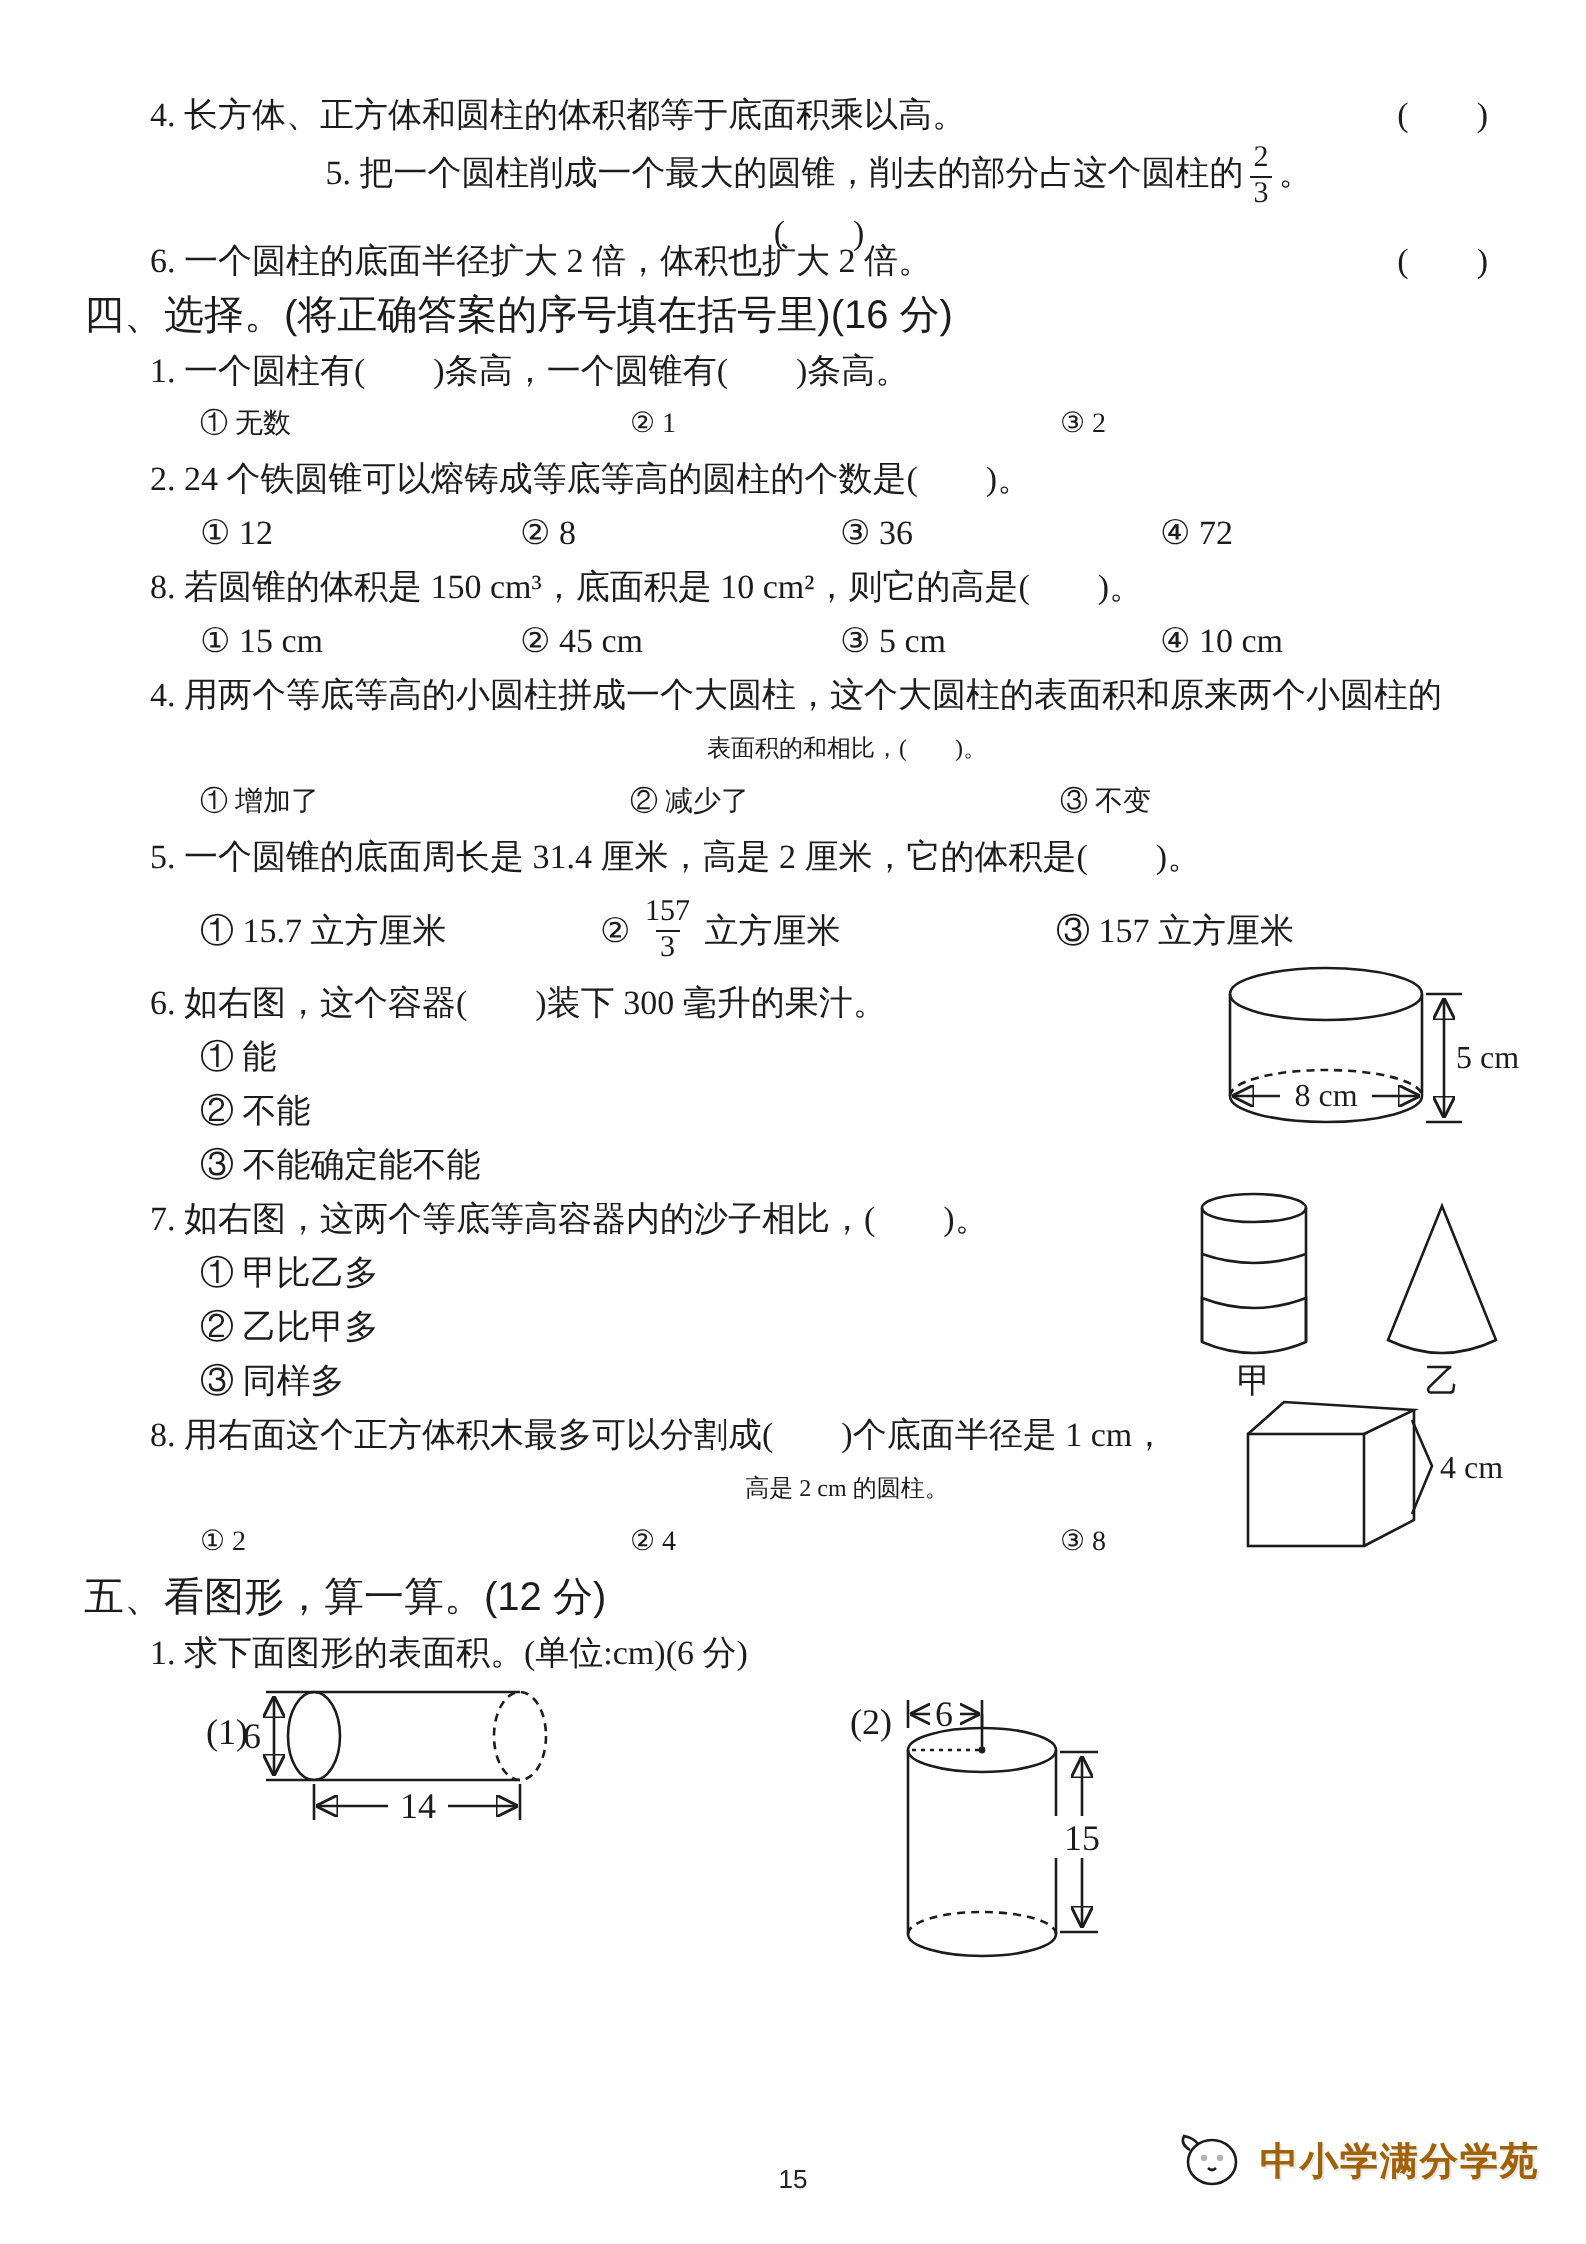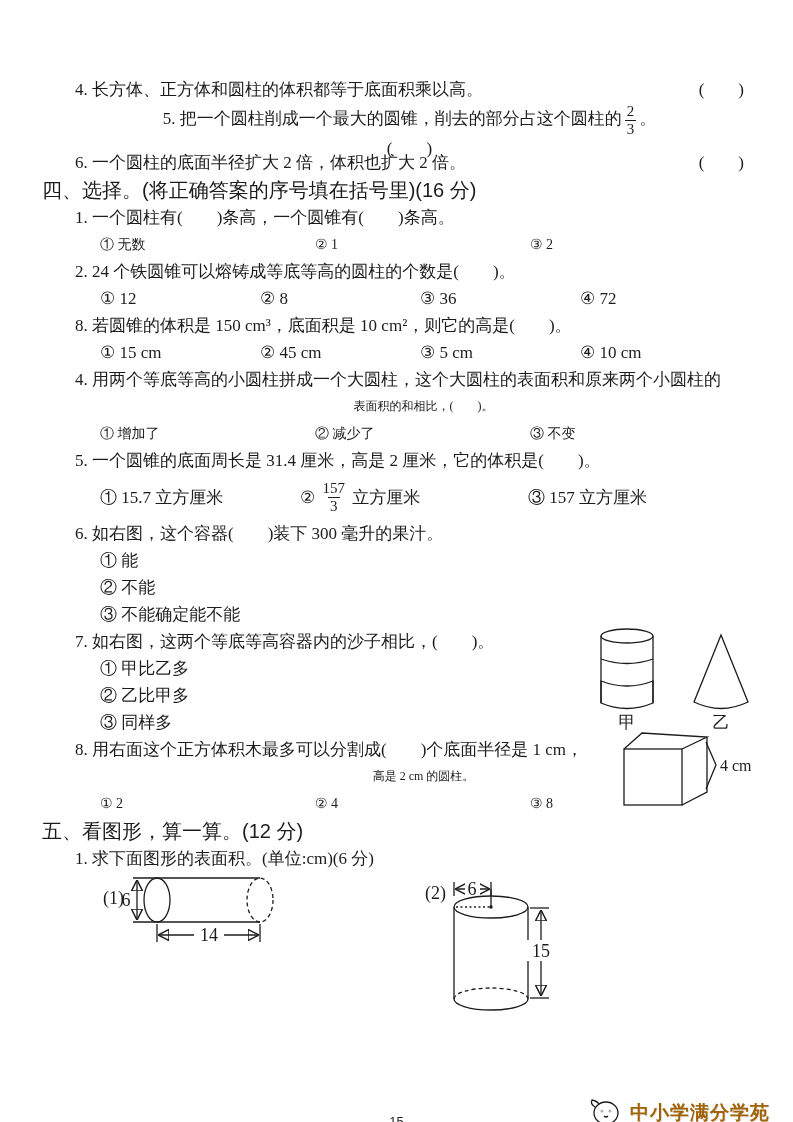--- a/index.html
+++ b/index.html
@@ -1,18 +1,18 @@
 <!DOCTYPE html>
 <html><head>
 <meta charset="utf-8">
 <style>
   html,body{margin:0;padding:0;background:#ffffff;}
   body{width:793px;height:1122px;position:relative;overflow:hidden;
        font-family:"Liberation Serif",serif;color:#1c1c1c;}
-  .page{position:absolute;inset:0;background:#fff;margin-top:32px;}
+  .page{position:absolute;inset:0;background:#fff;}
   .flow{position:absolute;left:42px;top:44px;width:708px;}
   .r27{height:27px;line-height:27px;}
   .r28{height:28px;line-height:28px;}
   .r46{height:46px;display:flex;align-items:center;flex-direction:column;}
   .q{padding-left:33px;font-size:17px;white-space:pre;}
   .cont{padding-left:55px;font-size:12px;white-space:pre;text-align:center;}
   .judge{display:flex;justify-content:space-between;padding-right:6px;}
   .judge .qtext{font-size:17px;white-space:pre;}
   .judge .paren{font-size:17px;white-space:pre;}
   .heading{font-family:"Liberation Sans",sans-serif;font-weight:400;font-size:20px;white-space:pre;}
@@ -118,20 +118,36 @@
     <div class="r27 opts3">
       <span class="opt">① 2</span>
       <span class="opt">② 4</span>
       <span class="opt">③ 8</span>
     </div>
 
     <div class="r28 heading">五、看图形，算一算。(12 分)</div>
     <div class="r27 q">1. 求下面图形的表面积。(单位:cm)(6 分)</div>
   </div>
 
+  <div class="fig" style="left:600px;top:480px;">
+    <svg width="193" height="92">
+      <line x1="15" y1="17" x2="15" y2="68"></line>
+      <line x1="111" y1="17" x2="111" y2="68"></line>
+      <path d="M15,68 A48,13 0 0 1 111,68" stroke-dasharray="4,3"></path>
+      <path d="M15,68 A48,13 0 0 0 111,68"></path>
+      <line x1="17" y1="68" x2="109" y2="68" marker-start="url(#ah)" marker-end="url(#ah)"></line>
+      <rect x="40" y="59" width="46" height="17" fill="#fff" stroke="none"></rect>
+      <ellipse cx="63" cy="17" rx="48" ry="13" fill="#fff"></ellipse>
+      <line x1="113" y1="17" x2="131" y2="17"></line>
+      <line x1="113" y1="81" x2="131" y2="81"></line>
+      <line x1="122" y1="20" x2="122" y2="78" marker-start="url(#ah)" marker-end="url(#ah)"></line>
+      <text x="128" y="54" font-size="16">5 cm</text>
+      <text x="63" y="73" font-size="16" text-anchor="middle">8 cm</text>
+    </svg>
+  </div>
 
   <div class="fig" style="left:593px;top:593px;">
     <svg width="170" height="108">
       <path d="M8,56 Q34,66 60,56 L60,78 Q34,89 8,78 Z" fill="#1e1e1e" stroke="#1c1c1c"></path>
       <line x1="8" y1="11" x2="8" y2="78"></line>
       <line x1="60" y1="11" x2="60" y2="78"></line>
       <ellipse cx="34" cy="11" rx="26" ry="7" fill="#fff"></ellipse>
       <path d="M8,34 Q34,43 60,34"></path>
       <path d="M128,10 L101,77 Q128,90 155,77 Z" fill="#1e1e1e" stroke="#1c1c1c"></path>
       <text x="34" y="103" font-size="17" text-anchor="middle">甲</text>

